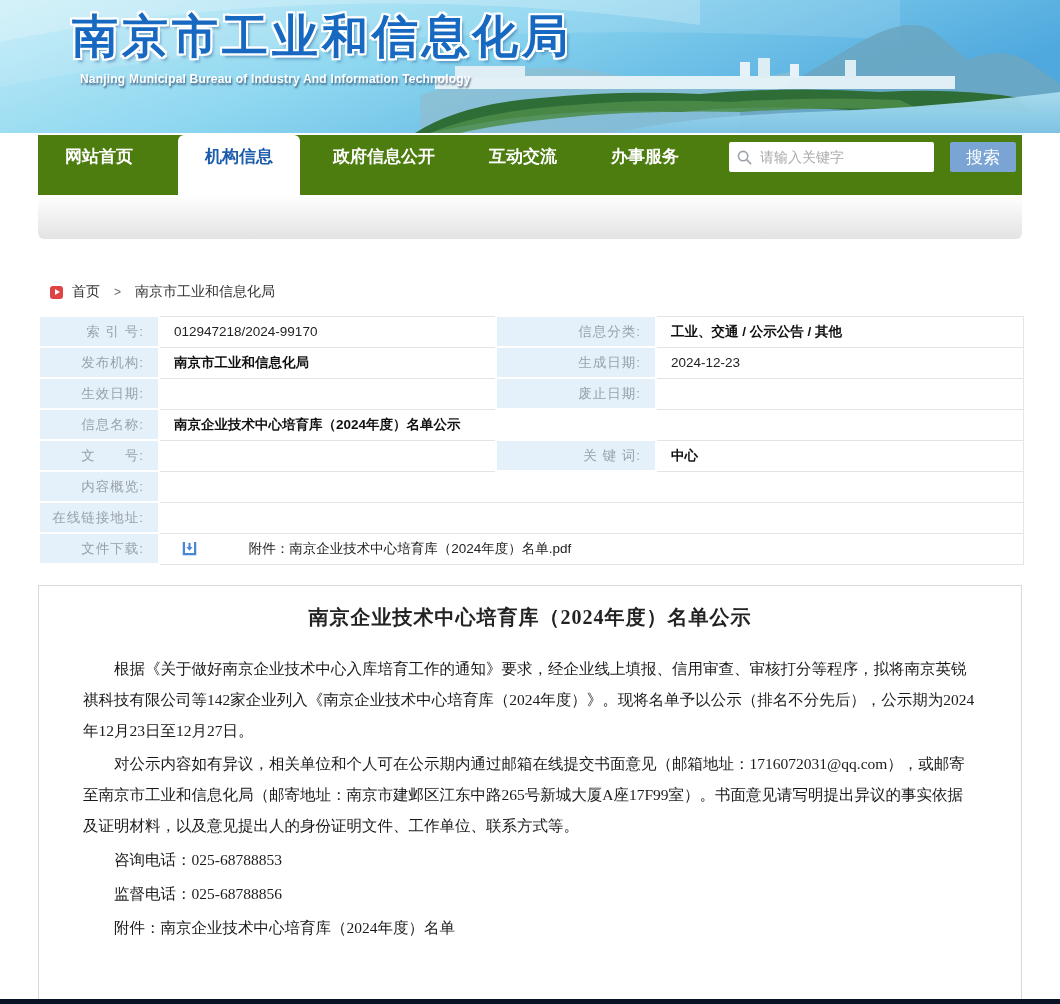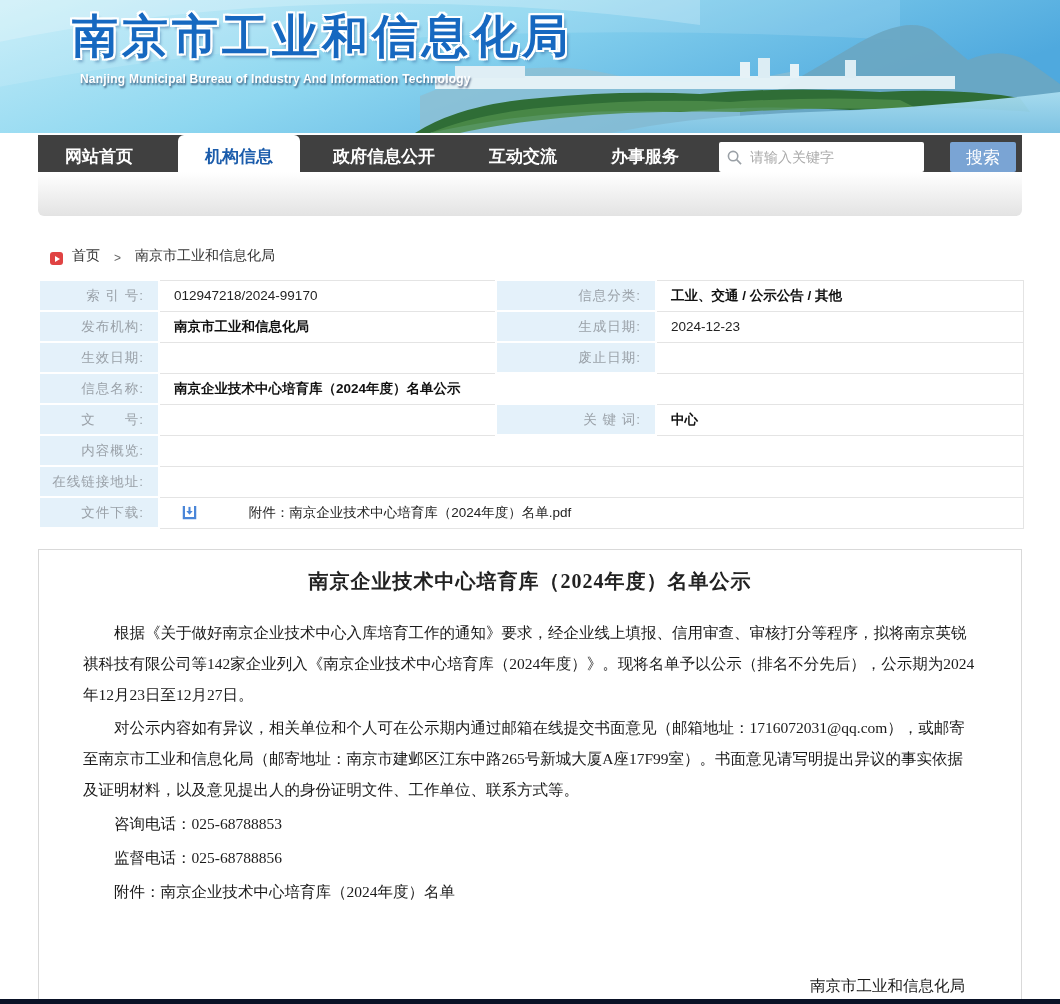--- a/index.html
+++ b/index.html
@@ -18,49 +18,49 @@
                  3px 4px 3px rgba(30,80,140,.45);
   }
   .banner-subtitle {
     position: absolute; left: 80px; top: 72px;
     font-size: 12px; font-weight: bold; color: #ffffff; letter-spacing: .2px;
     text-shadow: 1px 2px 2px rgba(10,30,70,.65);
   }
 
   
   .nav-wrap { width: 984px; margin: 2px 38px 0; }
-  .nav { height: 37px; background: #404040; display: flex; align-items: stretch; position: relative; }
+  .nav { height: 60px; background: #4d7c0f; display: flex; align-items: stretch; position: relative; }
   .nav-item {
     color: #fff; font-size: 17px; font-weight: bold; line-height: 44px;
     padding: 0 27px; cursor: pointer; white-space: nowrap;
   }
   .nav-item.active {
     background: #fff; color: #1b5cab; border-radius: 6px 6px 0 0; margin-left: 18px; margin-right: 6px;
   }
-  .nav-search { position: absolute; right: 6px; top: 7px; display: flex; align-items: center; gap: 10px; }
+  .nav-search { position: absolute; right: 6px; top: 7px; display: flex; align-items: center; }
   .search-box {
     width: 205px; height: 30px; background: #fff; border: none; border-radius: 2px;
     display: flex; align-items: center; padding: 0 8px;
   }
   .search-box .mag { width: 15px; height: 15px; margin-right: 8px; flex: 0 0 auto; }
   .search-box input {
     border: none; outline: none; width: 100%; font-size: 14px; color: #333;
     font-family: "Liberation Sans", sans-serif; background: transparent;
   }
   .search-box input::placeholder { color: #aaa; }
   .search-btn {
     margin-left: 16px; width: 66px; height: 30px; background: #7aa4d4; color: #fff;
     border: none; border-radius: 2px; font-size: 17px; cursor: pointer;
     font-family: "Liberation Sans", sans-serif;
   }
   .subnav { height: 44px; background: linear-gradient(#ffffff, #e3e3e3); border-radius: 0 0 6px 6px; }
 
   
-  .breadcrumb { margin: 31px 38px 14px; padding-left: 12px; font-size: 14px; color: #333;
-    display: flex; align-items: flex-end; }
+  .breadcrumb { margin: 44px 38px 14px; padding-left: 12px; font-size: 14px; color: #333;
+    display: flex; align-items: center; }
   .crumb-icon { width: 13px; height: 13px; background: #e04343; border-radius: 3px;
     display: inline-flex; align-items: center; justify-content: center; margin-right: 9px; }
   .crumb-icon::after { content: ""; width: 0; height: 0; border-left: 5px solid #fff;
     border-top: 3.5px solid transparent; border-bottom: 3.5px solid transparent; margin-left: 1px; }
   .breadcrumb a { color: #333; text-decoration: none; cursor: pointer; }
   .crumb-sep { margin: 0 14px; color: #666; font-size: 12px; }
 
   
   .meta-table { width: 984px; margin: 12px 38px; border-collapse: collapse; table-layout: fixed; }
   .meta-table td { height: 31px; font-size: 13.5px; vertical-align: middle; }

